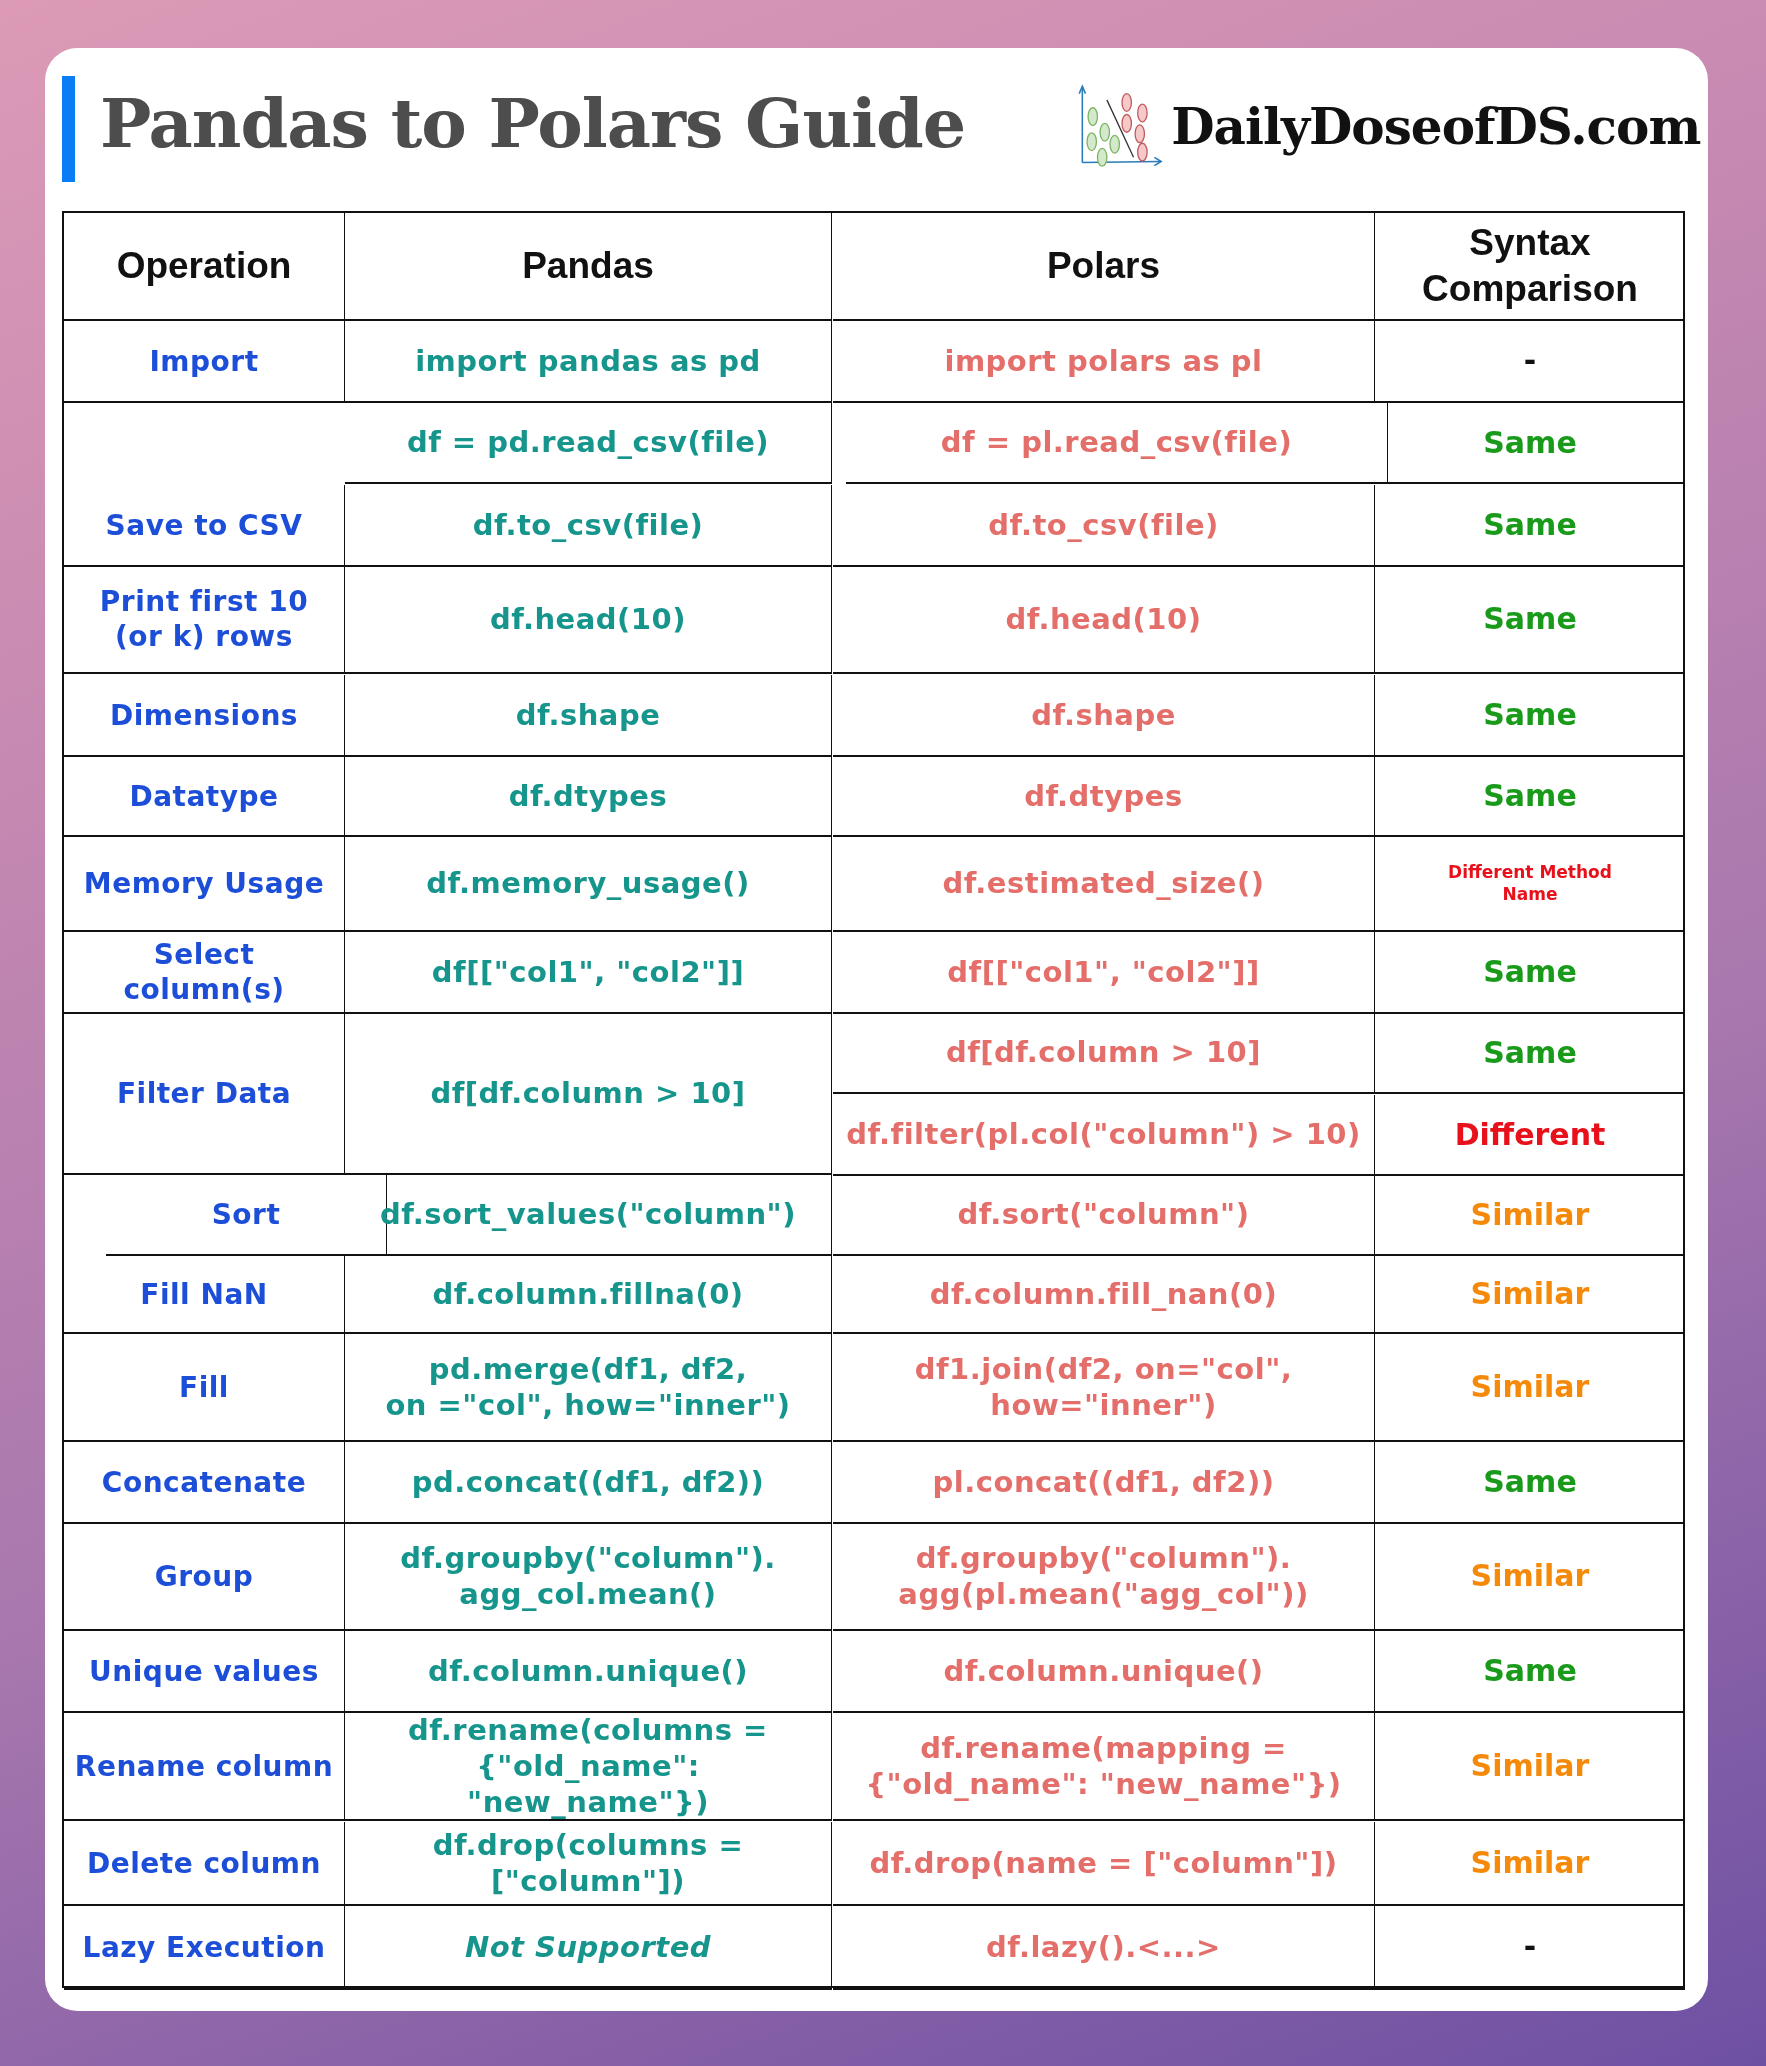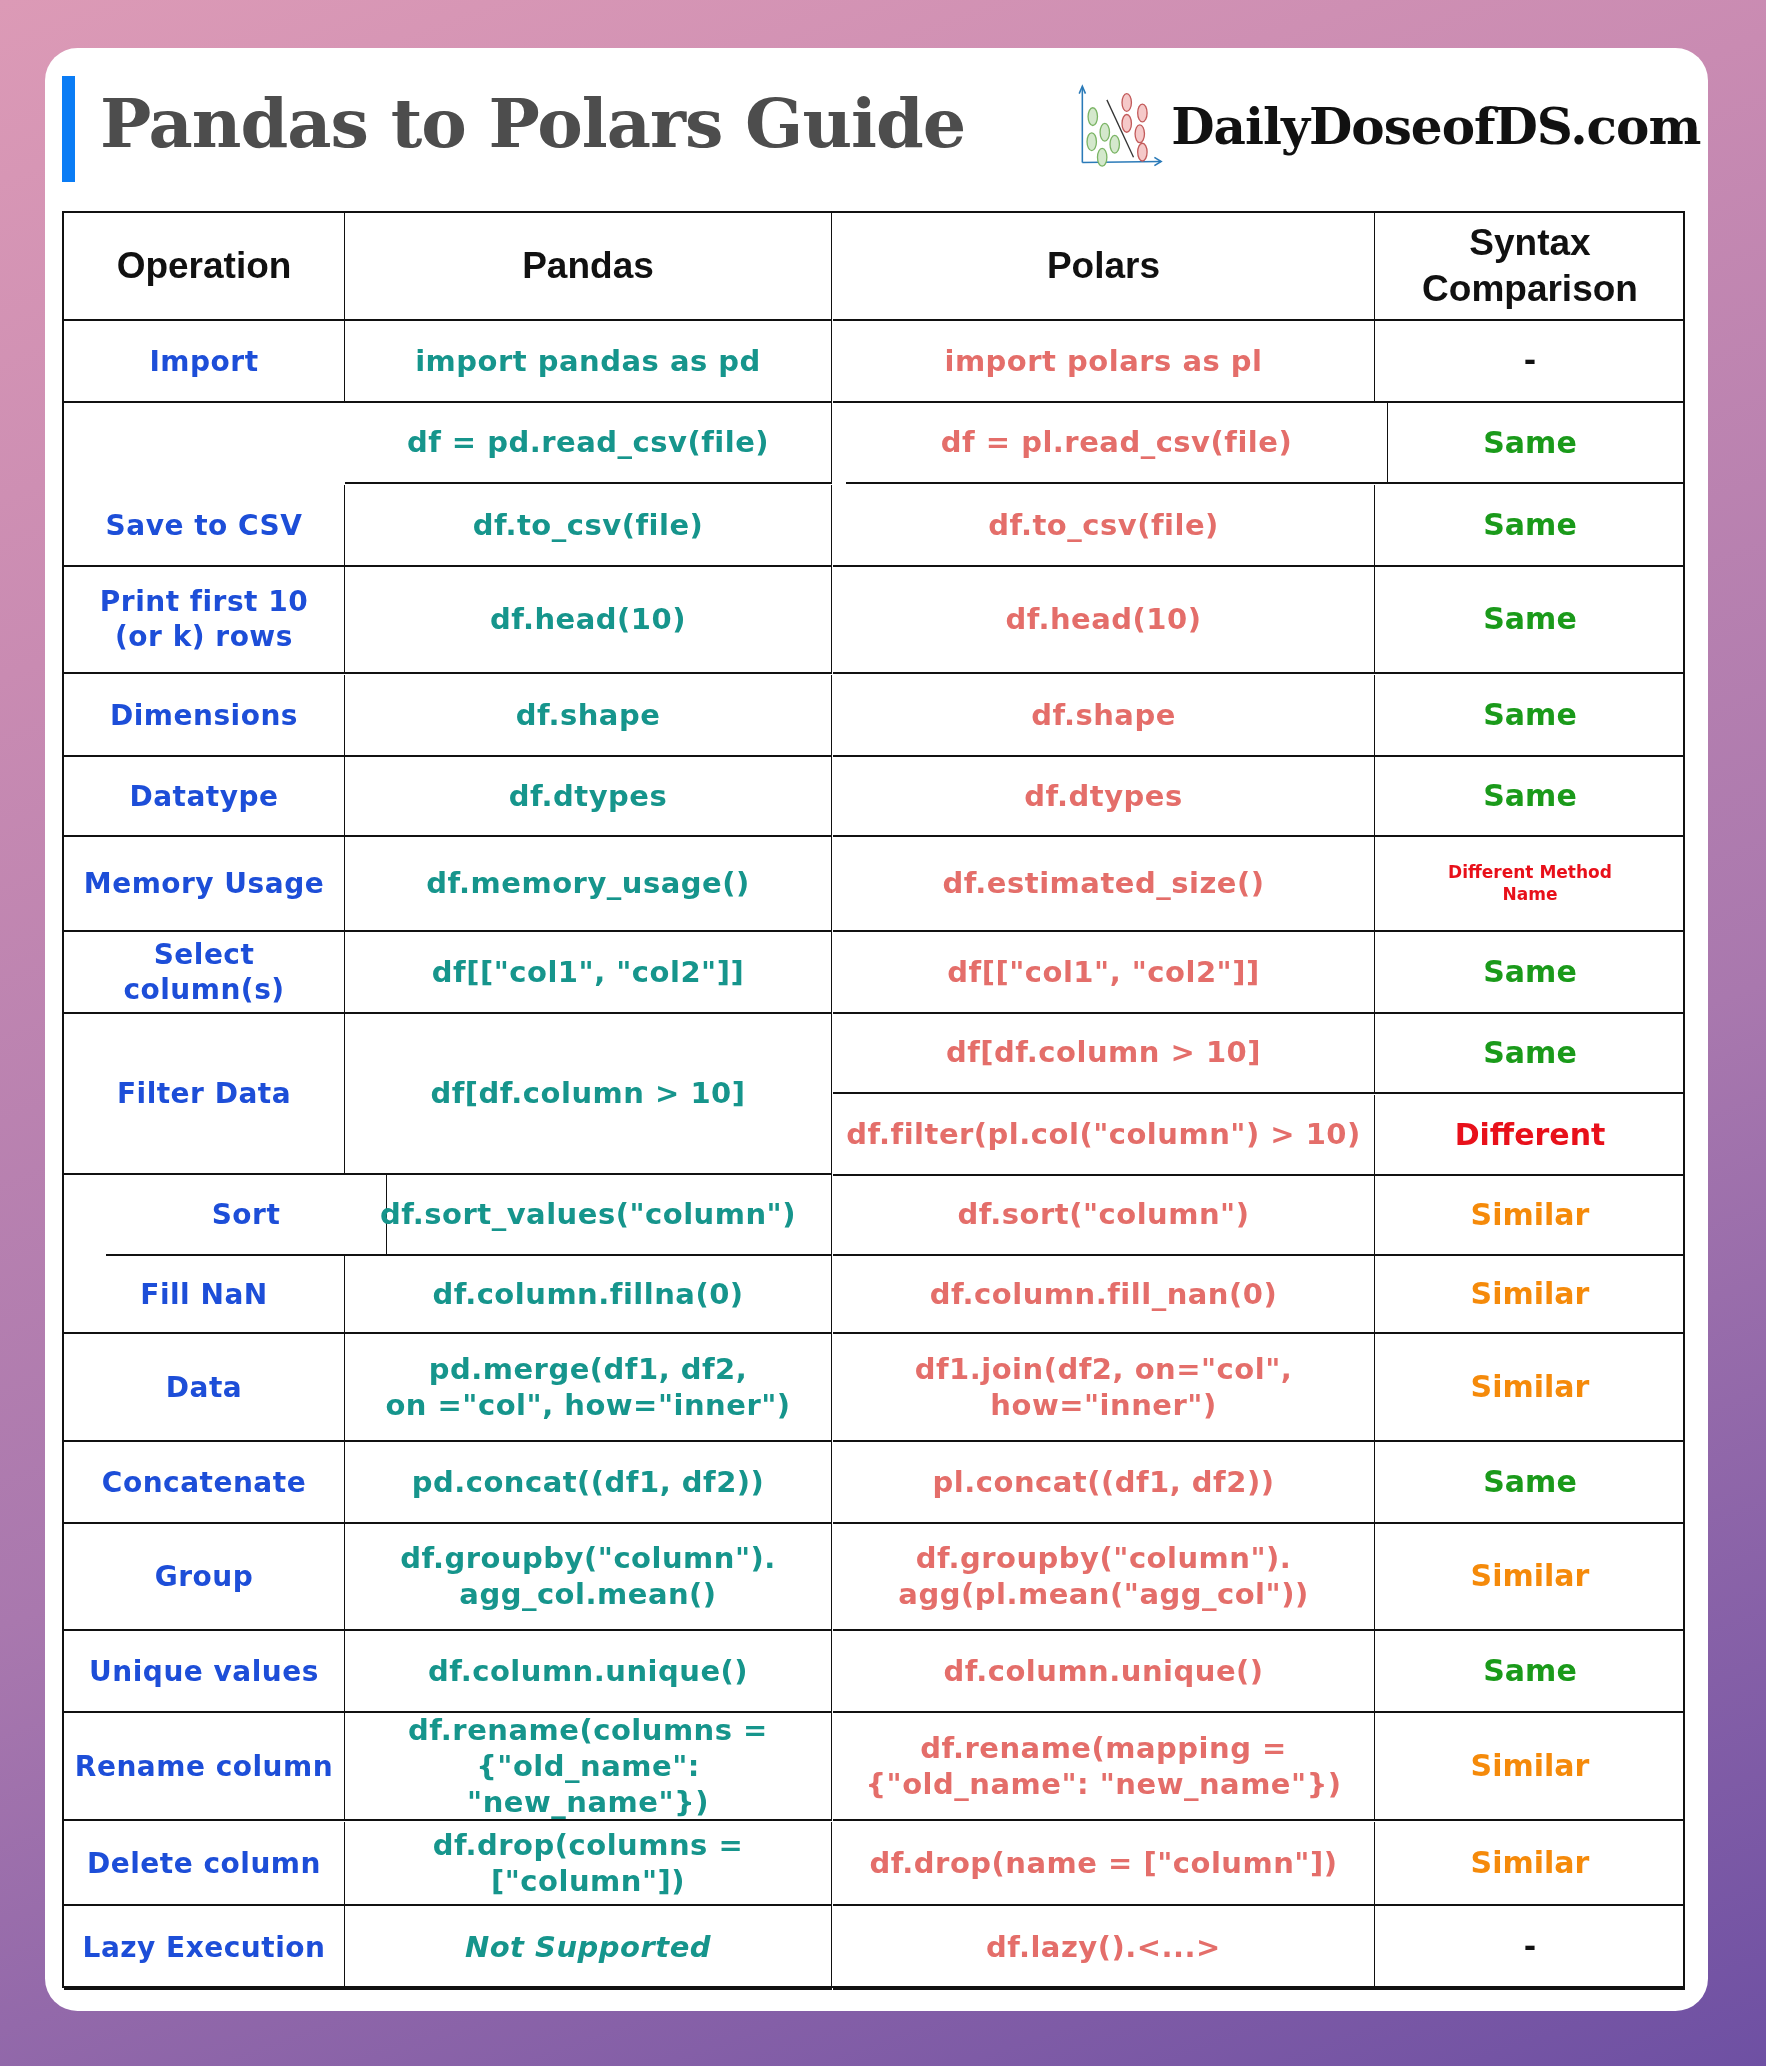--- a/index.html
+++ b/index.html
@@ -124,21 +124,21 @@
     <div class="cell nowrap pl" style="left: 769px; width: 542px; top: 882px; height: 81px;">df.filter(pl.col("column") &gt; 10)</div>
     <div class="cell nowrap cmp last" style="left: 1311px; width: 310px; top: 882px; height: 81px; color: rgb(232, 16, 26);">Different</div>
     <div class="cell nowrap op" style="left: 0px; width: 281px; top: 962px; height: 81px; margin-left: 42px;">Sort</div>
     <div class="cell nowrap pd" style="left: 281px; width: 487px; top: 962px; height: 81px;">df.sort_values("column")</div>
     <div class="cell nowrap pl" style="left: 769px; width: 542px; top: 962px; height: 81px;">df.sort("column")</div>
     <div class="cell nowrap cmp last" style="left: 1311px; width: 310px; top: 962px; height: 81px; color: rgb(245, 138, 10);">Similar</div>
     <div class="cell nowrap op" style="left: 0px; width: 281px; top: 1043px; height: 78px;">Fill NaN</div>
     <div class="cell nowrap pd" style="left: 281px; width: 487px; top: 1043px; height: 78px;">df.column.fillna(0)</div>
     <div class="cell nowrap pl" style="left: 769px; width: 542px; top: 1043px; height: 78px;">df.column.fill_nan(0)</div>
     <div class="cell nowrap cmp last" style="left: 1311px; width: 310px; top: 1043px; height: 78px; color: rgb(245, 138, 10);">Similar</div>
-    <div class="cell nowrap op" style="left: 0px; width: 281px; top: 1121px; height: 108px;">Data</div>
+    <div class="cell nowrap op" style="left: 0px; width: 281px; top: 1121px; height: 108px;">Fill</div>
     <div class="cell nowrap pd" style="left: 281px; width: 487px; top: 1121px; height: 108px;">pd.merge(df1, df2,
 on ="col", how="inner")</div>
     <div class="cell nowrap pl" style="left: 769px; width: 542px; top: 1121px; height: 108px;">df1.join(df2, on="col",
 how="inner")</div>
     <div class="cell nowrap cmp last" style="left: 1311px; width: 310px; top: 1121px; height: 108px; color: rgb(245, 138, 10);">Similar</div>
     <div class="cell nowrap op" style="left: 0px; width: 281px; top: 1229px; height: 82px;">Concatenate</div>
     <div class="cell nowrap pd" style="left: 281px; width: 487px; top: 1229px; height: 82px;">pd.concat((df1, df2))</div>
     <div class="cell nowrap pl" style="left: 769px; width: 542px; top: 1229px; height: 82px;">pl.concat((df1, df2))</div>
     <div class="cell nowrap cmp last" style="left: 1311px; width: 310px; top: 1229px; height: 82px; color: rgb(26, 154, 26);">Same</div>
     <div class="cell nowrap op" style="left: 0px; width: 281px; top: 1310px; height: 108px;">Group</div>

